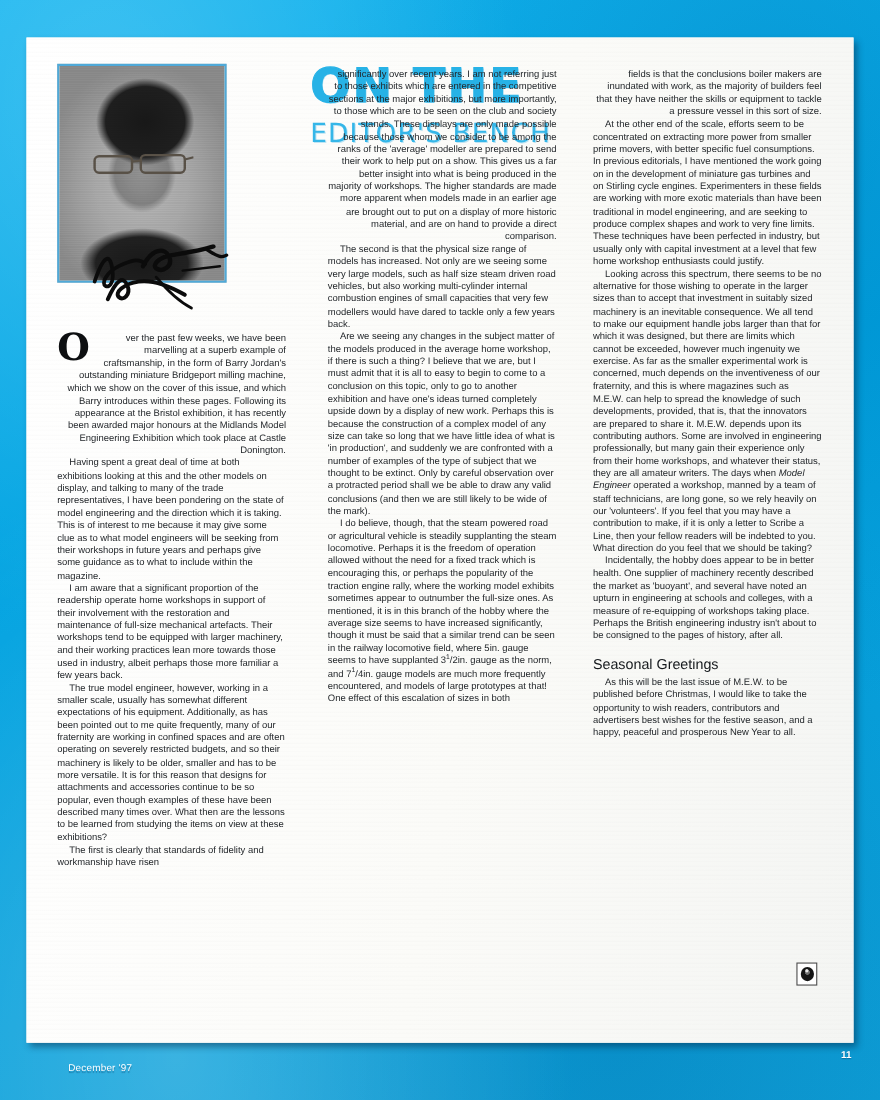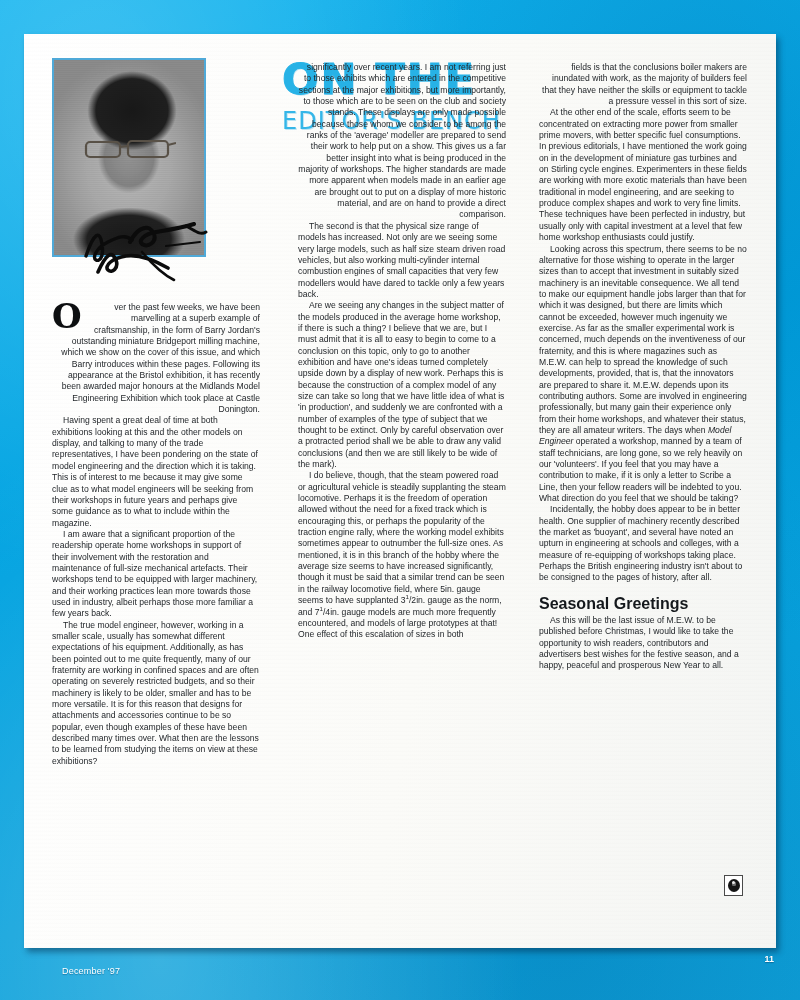--- a/index.html
+++ b/index.html
@@ -94,21 +94,21 @@
   }
   .col1{left:0;top:240px;height:600px;}
   .col2{left:246px;}
   .col3{left:487px;}
 
   .col p{margin:0;}
   .col p.indent{text-indent:11px;}
   .col p.run-on{text-indent:0;text-align:right;}
   em{font-style:italic;}
   .subhead{
-    font-size:16px;font-weight:bold;color:#14181c;
+    font-size:13px;font-weight:normal;color:#14181c;
     margin:13px 0 5px 0;line-height:13px;
     font-family:"Liberation Sans", sans-serif;
   }
   .dropcap{
     float:left;
     font-family:"DejaVu Serif", serif;
     font-weight:bold;
     font-size:34px;line-height:27px;
     margin:1px 3px 0 0;
     color:#0d0f11;
@@ -185,20 +185,21 @@
 
   <div class="columns">
 
     <div class="col col1">
       <p class="run-on">
         <span class="dropcap">O</span><span>ver the past few weeks, we have been marvelling at a superb example of craftsmanship, in the form of Barry Jordan's outstanding miniature Bridgeport milling machine, which we show on the cover of this issue, and which Barry introduces within these pages. Following its appearance at the Bristol exhibition, it has recently been awarded major honours at the Midlands Model Engineering Exhibition which took place at Castle Donington.</span>
       </p>
       <p class="indent">Having spent a great deal of time at both exhibitions looking at this and the other models on display, and talking to many of the trade representatives, I have been pondering on the state of model engineering and the direction which it is taking. This is of interest to me because it may give some clue as to what model engineers will be seeking from their workshops in future years and perhaps give some guidance as to what to include within the magazine.</p>
       <p class="indent">I am aware that a significant proportion of the readership operate home workshops in support of their involvement with the restoration and maintenance of full-size mechanical artefacts. Their workshops tend to be equipped with larger machinery, and their working practices lean more towards those used in industry, albeit perhaps those more familiar a few years back.</p>
       <p class="indent">The true model engineer, however, working in a smaller scale, usually has somewhat different expectations of his equipment. Additionally, as has been pointed out to me quite frequently, many of our fraternity are working in confined spaces and are often operating on severely restricted budgets, and so their machinery is likely to be older, smaller and has to be more versatile. It is for this reason that designs for attachments and accessories continue to be so popular, even though examples of these have been described many times over. What then are the lessons to be learned from studying the items on view at these exhibitions?</p>
+      <p class="indent">The first is clearly that standards of fidelity and workmanship have risen</p>
     </div>
 
     <div class="col col2">
       <p class="run-on">significantly over recent years. I am not referring just to those exhibits which are entered in the competitive sections at the major exhibitions, but more importantly, to those which are to be seen on the club and society stands. These displays are only made possible because those whom we consider to be among the ranks of the 'average' modeller are prepared to send their work to help put on a show. This gives us a far better insight into what is being produced in the majority of workshops. The higher standards are made more apparent when models made in an earlier age are brought out to put on a display of more historic material, and are on hand to provide a direct comparison.</p>
       <p class="indent">The second is that the physical size range of models has increased. Not only are we seeing some very large models, such as half size steam driven road vehicles, but also working multi-cylinder internal combustion engines of small capacities that very few modellers would have dared to tackle only a few years back.</p>
       <p class="indent">Are we seeing any changes in the subject matter of the models produced in the average home workshop, if there is such a thing? I believe that we are, but I must admit that it is all to easy to begin to come to a conclusion on this topic, only to go to another exhibition and have one's ideas turned completely upside down by a display of new work. Perhaps this is because the construction of a complex model of any size can take so long that we have little idea of what is 'in production', and suddenly we are confronted with a number of examples of the type of subject that we thought to be extinct. Only by careful observation over a protracted period shall we be able to draw any valid conclusions (and then we are still likely to be wide of the mark).</p>
       <p class="indent">
         <span>I do believe, though, that the steam powered road or agricultural vehicle is steadily supplanting the steam locomotive. Perhaps it is the freedom of operation allowed without the need for a fixed track which is encouraging this, or perhaps the popularity of the traction engine rally, where the working model exhibits sometimes appear to outnumber the full-size ones. As mentioned, it is in this branch of the hobby where the average size seems to have increased significantly, though it must be said that a similar trend can be seen in the railway locomotive field, where 5in. gauge seems to have supplanted 3</span><span class="frac">1</span><span>/2</span><span>in. gauge as the norm, and 7</span><span class="frac">1</span><span>/4</span><span>in. gauge models are much more frequently encountered, and models of large prototypes at that! One effect of this escalation of sizes in both</span>
       </p>
     </div>

